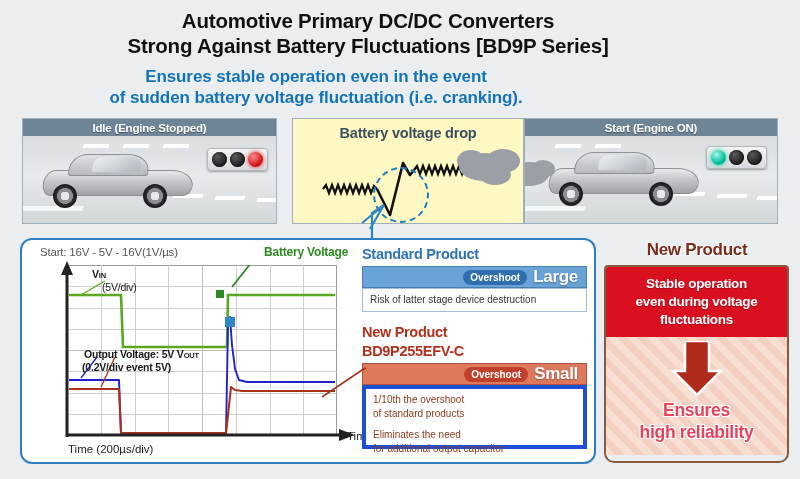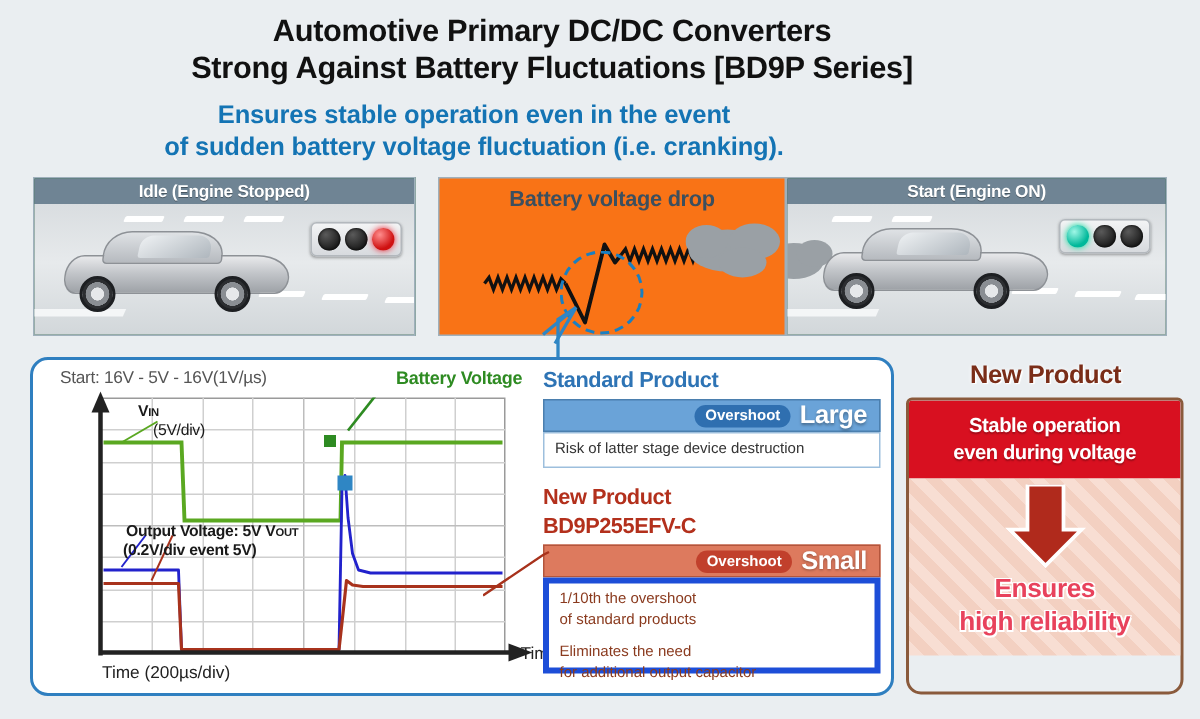--- a/index.html
+++ b/index.html
@@ -11,21 +11,21 @@
   }
   #root { position:absolute; inset:0; }
 
   
   .title-block { position:absolute; left:0; top:8px; width:736px; text-align:center; }
   .title-line { font-size:20.5px; font-weight:bold; color:#111; line-height:25px; letter-spacing:-0.2px; }
   .subtitle-block { position:absolute; left:0; top:66px; width:632px; text-align:center; }
   .subtitle-line { font-size:17px; font-weight:bold; color:#1474b4; line-height:21px; letter-spacing:-0.1px; }
 
   
-  .panel { position:absolute; background:#14532d; border:1px solid #9fb0bc; }
+  .panel { position:absolute; background:#a16207; border:1px solid #9fb0bc; }
   .panel-head {
     height:17px; background:#6f8494; color:#fff; font-size:11.5px; font-weight:bold;
     display:flex; align-items:center; justify-content:center; letter-spacing:-0.2px;
     text-shadow:0 1px 0 rgba(0,0,0,.35);
   }
   .road { position:absolute; left:0; right:0; top:17px; bottom:0; overflow:hidden;
           background:linear-gradient(180deg,#d9dde0 0%,#e7eaec 45%,#d2d7da 100%); }
   .road .dash { position:absolute; height:4px; background:#fff; transform:skewX(-24deg); border-radius:1px; }
   .road .edge { position:absolute; height:5px; background:#f4f6f7; transform:skewX(-24deg); }
 
@@ -129,21 +129,21 @@
       </div>
 
       <div class="tl" style="right:8px; top:12px;">
         <div class="lamp off"></div>
         <div class="lamp off"></div>
         <div class="lamp red"></div>
       </div>
     </div>
   </div>
 
-  <div class="panel" style="left:292px; top:118px; width:232px; height:106px; background:#f97316;">
+  <div class="panel" style="left:292px; top:118px; width:232px; height:106px; background:#fef9c3;">
     <div class="mid-title">Battery voltage drop</div>
 
     <svg width="232" height="70" style="position:absolute; left:0; top:30px;">
       <polyline points="30,40 33,36 36,44 39,36 42,44 45,36 48,44 51,36 54,44 57,36 60,44 63,36 66,44 69,36 72,44 75,36 78,44 81,37 84,40" fill="none" stroke="#111" stroke-width="2.2"></polyline>
       <polyline points="84,40 97,66 110,14 117,26 121,21" fill="none" stroke="#111" stroke-width="2.6" stroke-linejoin="round"></polyline>
       <polyline points="121,21 124,17 127,25 130,17 133,25 136,17 139,25 142,17 145,25 148,17 151,25 154,17 157,25 160,17 163,25 166,17 169,25 172,17 175,25 178,21" fill="none" stroke="#111" stroke-width="2.2"></polyline>
     </svg>
 
     <div class="dashed-circle" style="left:80px; top:48px; width:56px; height:56px;"></div>
 
@@ -286,20 +286,21 @@
       <polyline points="0,33 40,6 44,4" fill="none" stroke="#a8321c" stroke-width="1.6"></polyline>
     </svg>
   </div>
 
   <div class="np-title" style="left:612px; top:240px; width:170px; text-align:center;">New Product</div>
 
   <div class="np-card" style="left:604px; top:265px; width:185px; height:198px;">
     <div class="np-top">
       <div>Stable operation</div>
       <div>even during voltage</div>
+      <div>fluctuations</div>
     </div>
     <div class="np-bot">
       <svg width="60" height="56" style="position:absolute; left:50%; top:4px; transform:translateX(-50%);">
         <polygon points="18,0 42,0 42,30 54,30 30,54 6,30 18,30" fill="#b02a1c" stroke="#ffffff" stroke-width="2.5"></polygon>
       </svg>
       <div class="ens">
         <div>Ensures</div>
         <div>high reliability</div>
       </div>
     </div>

